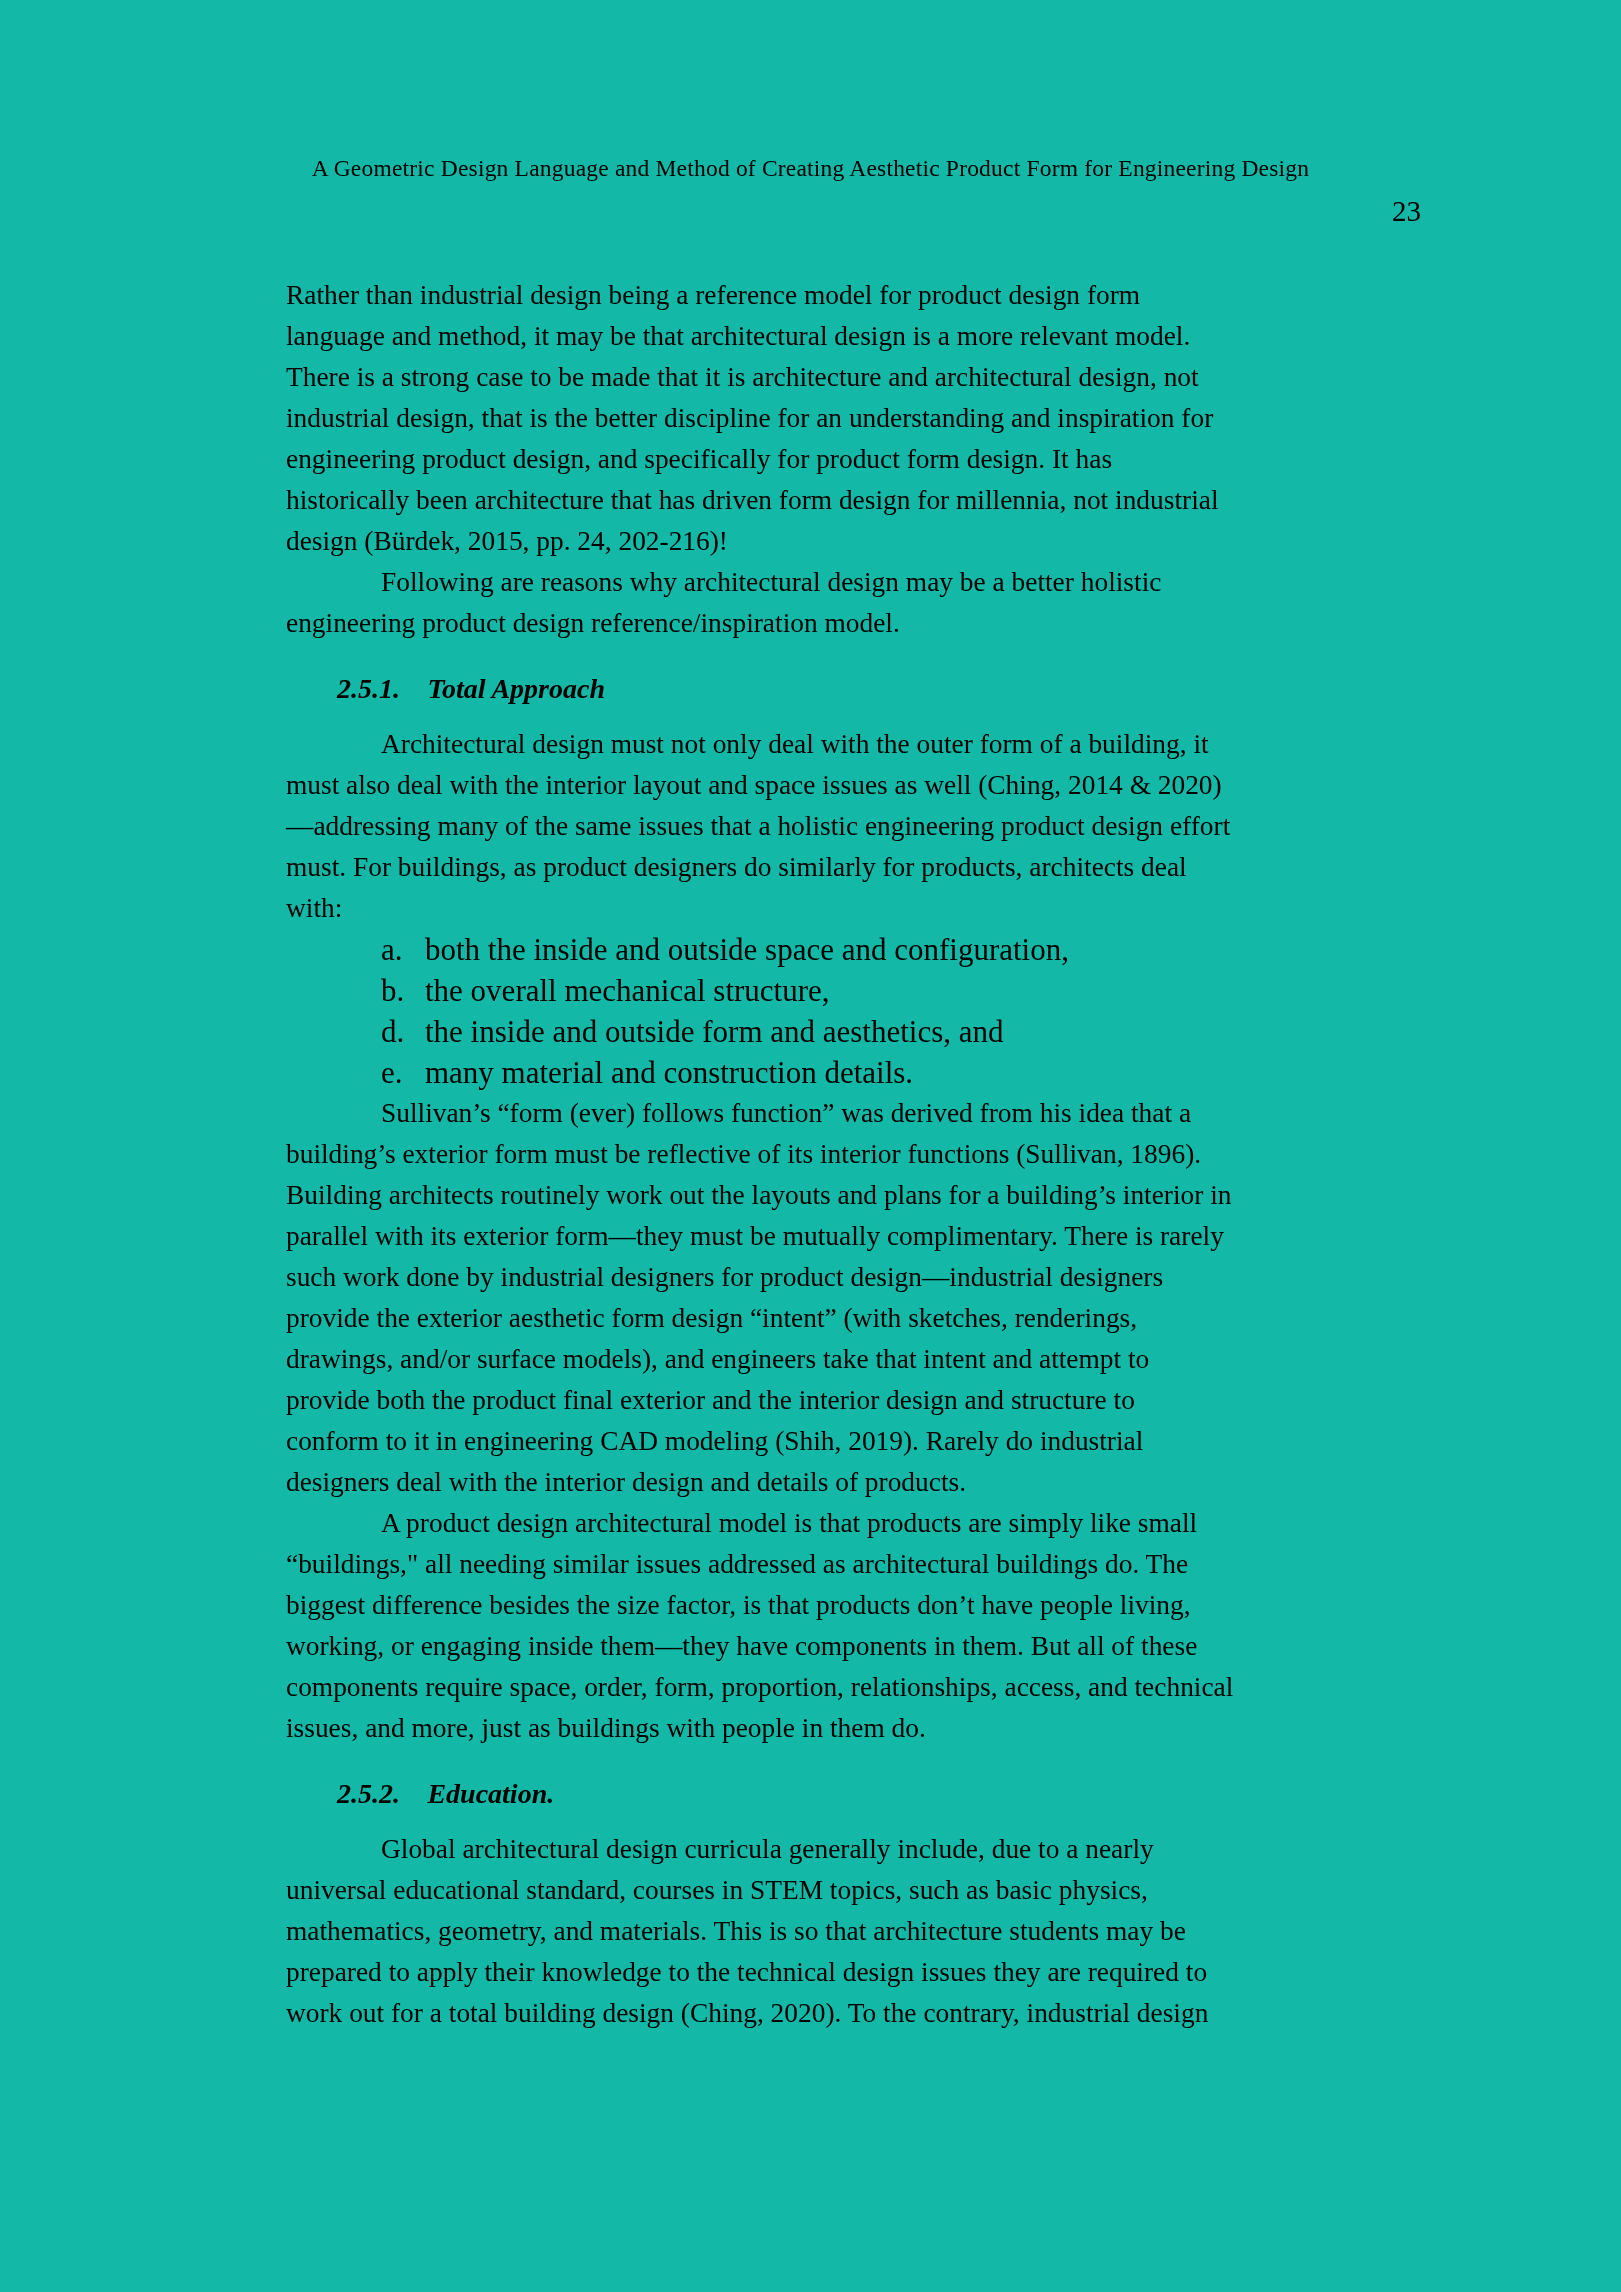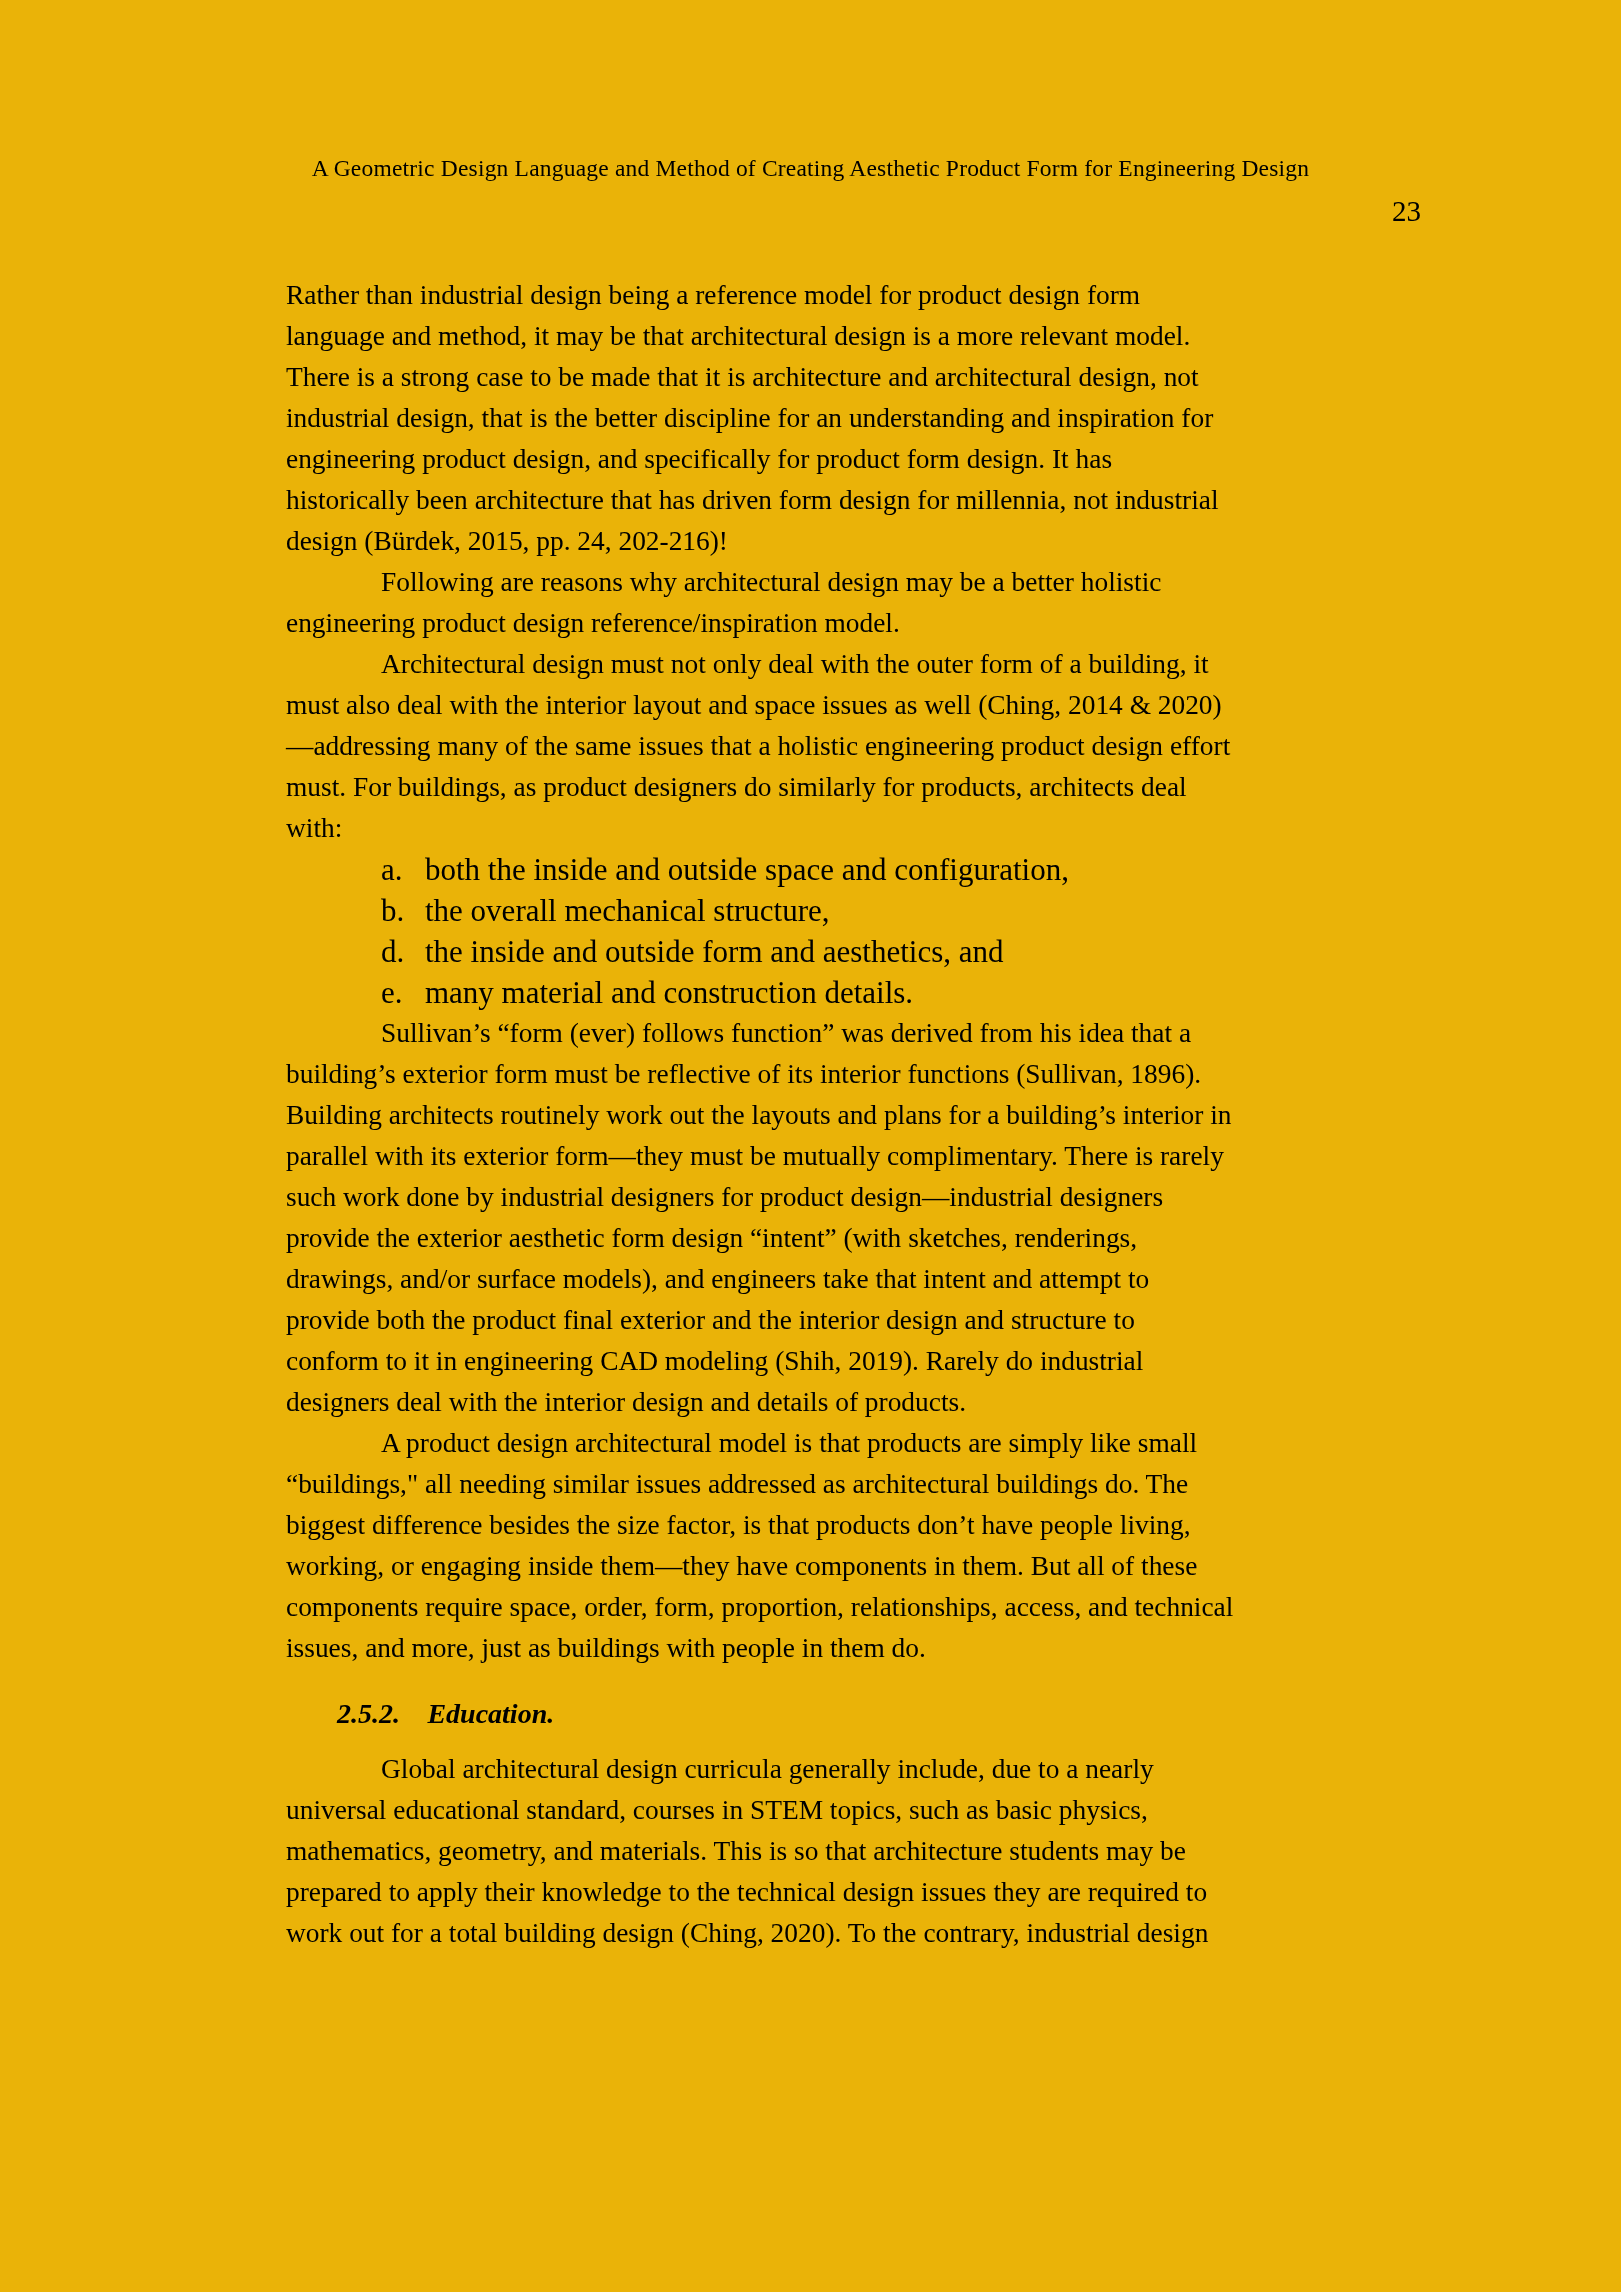--- a/index.html
+++ b/index.html
@@ -6,21 +6,21 @@
     margin: 0;
     padding: 0;
     background: #e8e8e8;
     font-family: "Liberation Serif", "DejaVu Serif", serif;
   }
   .page {
     position: relative;
     width: 1621px;
     height: 2293px;
     margin: 0 auto;
-    background: #eab308;
+    background: #14b8a6;
     color: #000000;
     overflow: hidden;
   }
   .running-header {
     position: absolute;
     top: 154px;
     left: 0;
     width: 100%;
   }
   .running-header .header-title {
@@ -93,20 +93,23 @@
 language and method, it may be that architectural design is a more relevant model.
 There is a strong case to be made that it is architecture and architectural design, not
 industrial design, that is the better discipline for an understanding and inspiration for
 engineering product design, and specifically for product form design. It has
 historically been architecture that has driven form design for millennia, not industrial
 design (Bürdek, 2015, pp. 24, 202-216)!</p>
 
     <p class="para">Following are reasons why architectural design may be a better holistic
 engineering product design reference/inspiration model.</p>
 
+    <h3 class="section-heading">
+      <span class="heading-number">2.5.1.</span><span class="heading-title">Total Approach</span>
+    </h3>
 
     <p class="para">Architectural design must not only deal with the outer form of a building, it
 must also deal with the interior layout and space issues as well (Ching, 2014 &amp; 2020)
 —addressing many of the same issues that a holistic engineering product design effort
 must. For buildings, as product designers do similarly for products, architects deal
 with:</p>
 
     <div class="alpha-list">
       <div class="list-item">
         <span class="item-letter">a.</span><span class="item-text">both the inside and outside space and configuration,</span>

